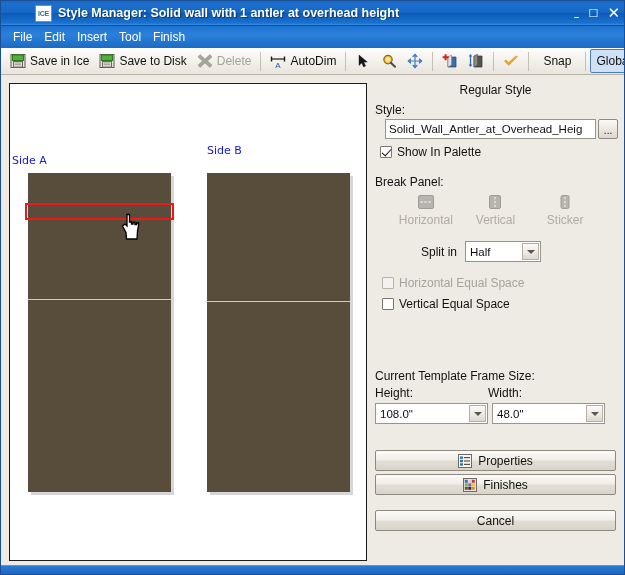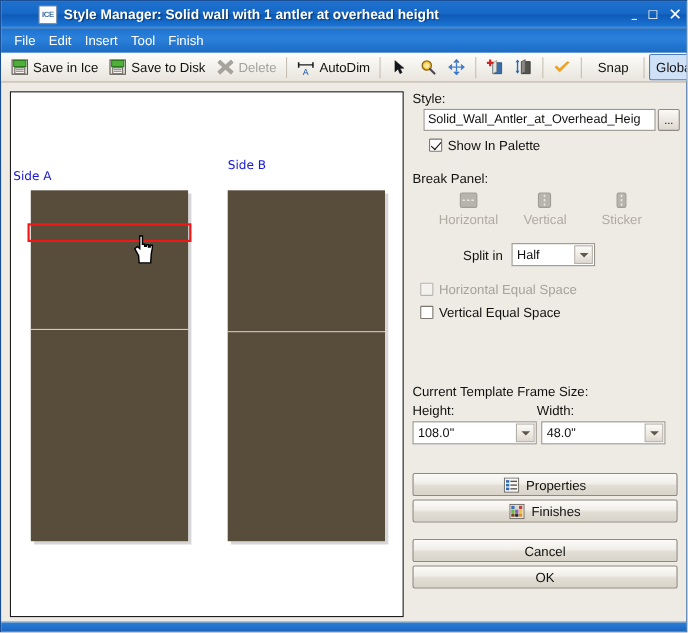--- a/index.html
+++ b/index.html
@@ -492,29 +492,30 @@
     </svg>
 
     <div class="side-label" style="left:197px; top:60px;">Side B</div>
     <div class="wall-panel" style="left:197px; top:89px; width:143px; height:319px;">
       <div class="panel-divider" style="left:0; top:128px; width:143px;"></div>
     </div>
   </div>
 
   <div class="right-panel">
 
+    <div class="panel-title">Regular Style</div>
 
     <div class="field-label" style="margin:0 0 2px 2px;">Style:</div>
 
     <div class="row-inline" style="margin-left:2px;padding-left:10px;">
       <div class="text-input" style="width:212px;">Solid_Wall_Antler_at_Overhead_Heig</div>
       <div class="ellipsis-btn">...</div>
     </div>
 
-    <div class="checkbox-row" style="margin:6px 0 0 17px;">
+    <div class="checkbox-row" style="margin:6px 0 0 7px;">
       <span class="cb checked"></span>
       <span>Show In Palette</span>
     </div>
 
     <div class="field-label" style="margin:16px 0 4px 2px;">Break Panel:</div>
 
     <div class="break-btns">
       <div class="break-btn">
         <svg class="break-icon" viewBox="0 0 20 18">
           <rect x="2.5" y="2.5" width="15" height="13" rx="1.5" fill="#b7b4ae" stroke="#a09d97"></rect>
@@ -607,22 +608,19 @@
           <rect x="8.8" y="8.8" width="3" height="3" fill="#e88b2e"></rect>
         </svg>
         <span>Finishes</span>
       </div>
     </div>
 
     <div style="margin:15px 2px 0 2px;">
       <div class="push-btn">
         <span>Cancel</span>
       </div>
-      <div class="push-btn" style="margin-top:3px;">
-        <span>OK</span>
-      </div>
     </div>
 
   </div>
 
   <div class="statusbar"></div>
 
 </div>
 
 </body></html>

